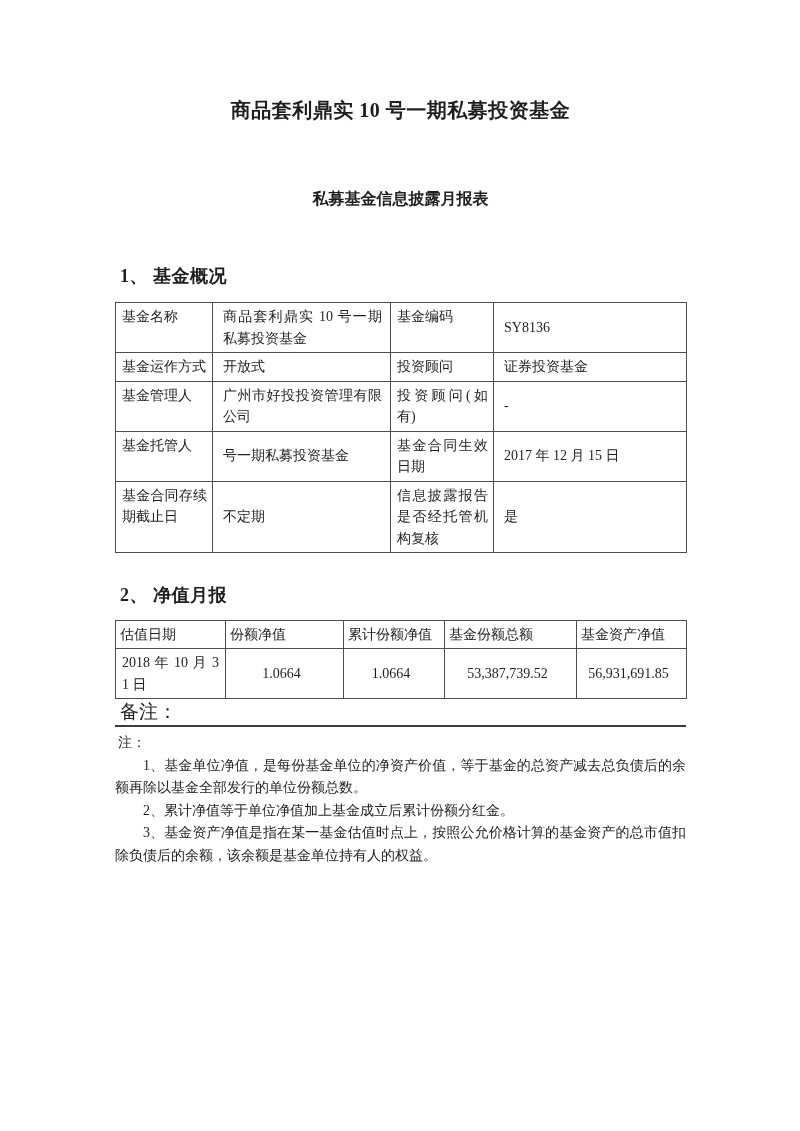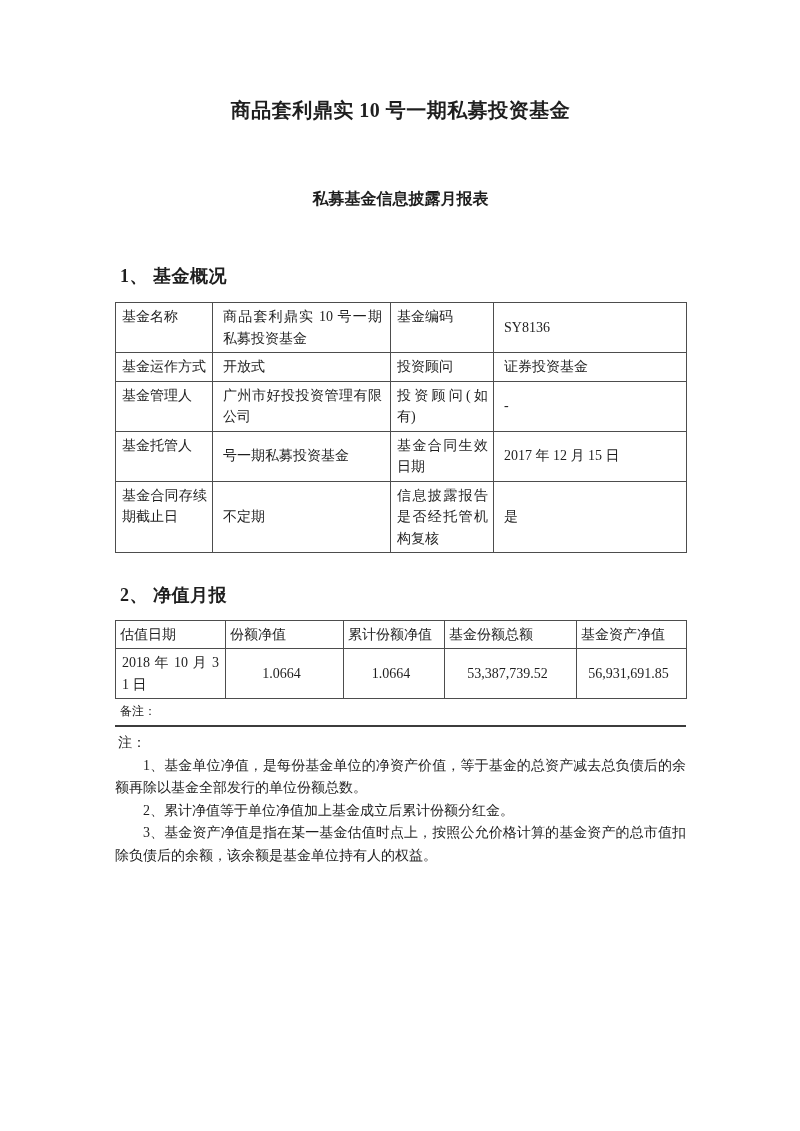--- a/index.html
+++ b/index.html
@@ -77,21 +77,21 @@
     padding: 3px 6px;
   }
   .t-nav .c-num {
     vertical-align: middle;
     text-align: center;
     padding: 3px 10px 3px 4px;
   }
   .remark-row {
     width: 571px;
     border-bottom: 2px solid #3c3c3c;
-    font-size: 12px;
+    font-size: 19px;
     line-height: 21px;
     padding: 2px 4px 3px 5px;
   }
   .notes {
     margin-top: 5px;
     width: 571px;
     font-size: 14px;
   }
   .notes-label {
     margin: 0;

